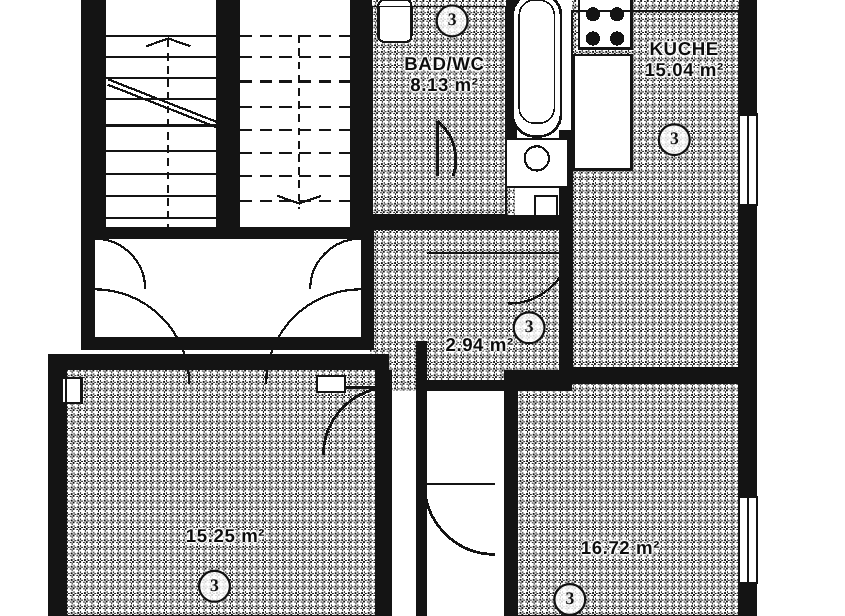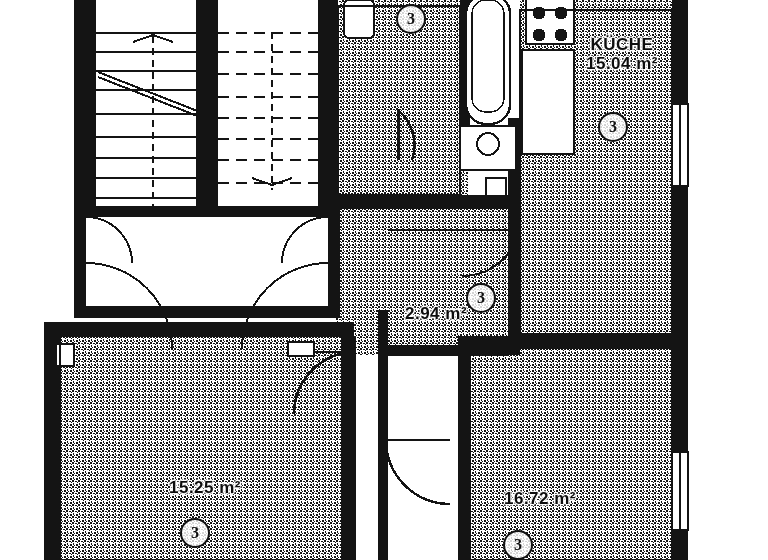--- a/index.html
+++ b/index.html
@@ -255,35 +255,39 @@
 
     <g fill="none" stroke="#141414" stroke-width="1.4">
       <rect x="60" y="336" width="282" height="224"></rect>
       <rect x="470" y="348" width="202" height="212"></rect>
       <rect x="520" y="10" width="152" height="324"></rect>
       <rect x="338" y="6" width="122" height="189"></rect>
     </g>
 
   </svg>
 
+  <div class="room-label" style="left:344px;top:50px;width:120px;">
+    <span class="room-name">BAD/WC</span>
+    <span class="room-area">8.13 m²</span>
+  </div>
 
   <div class="room-label" style="left:562px;top:36px;width:120px;">
     <span class="room-name">KÜCHE</span>
     <span class="room-area">15.04 m²</span>
   </div>
 
   <div class="room-label" style="left:376px;top:304px;width:120px;">
     <span class="room-area">2.94 m²</span>
   </div>
 
   <div class="room-label" style="left:145px;top:478px;width:120px;">
     <span class="room-area">15.25 m²</span>
   </div>
 
-  <div class="room-label" style="left:480px;top:489px;width:120px;">
+  <div class="room-label" style="left:480px;top:489px;width:120px;text-align:right;">
     <span class="room-area">16.72 m²</span>
   </div>
 
   <div class="marker" style="left:396px;top:4px;">3</div>
   <div class="marker" style="left:598px;top:112px;">3</div>
   <div class="marker" style="left:466px;top:283px;">3</div>
   <div class="marker" style="left:180px;top:518px;">3</div>
   <div class="marker" style="left:503px;top:530px;">3</div>
 
 </div>

